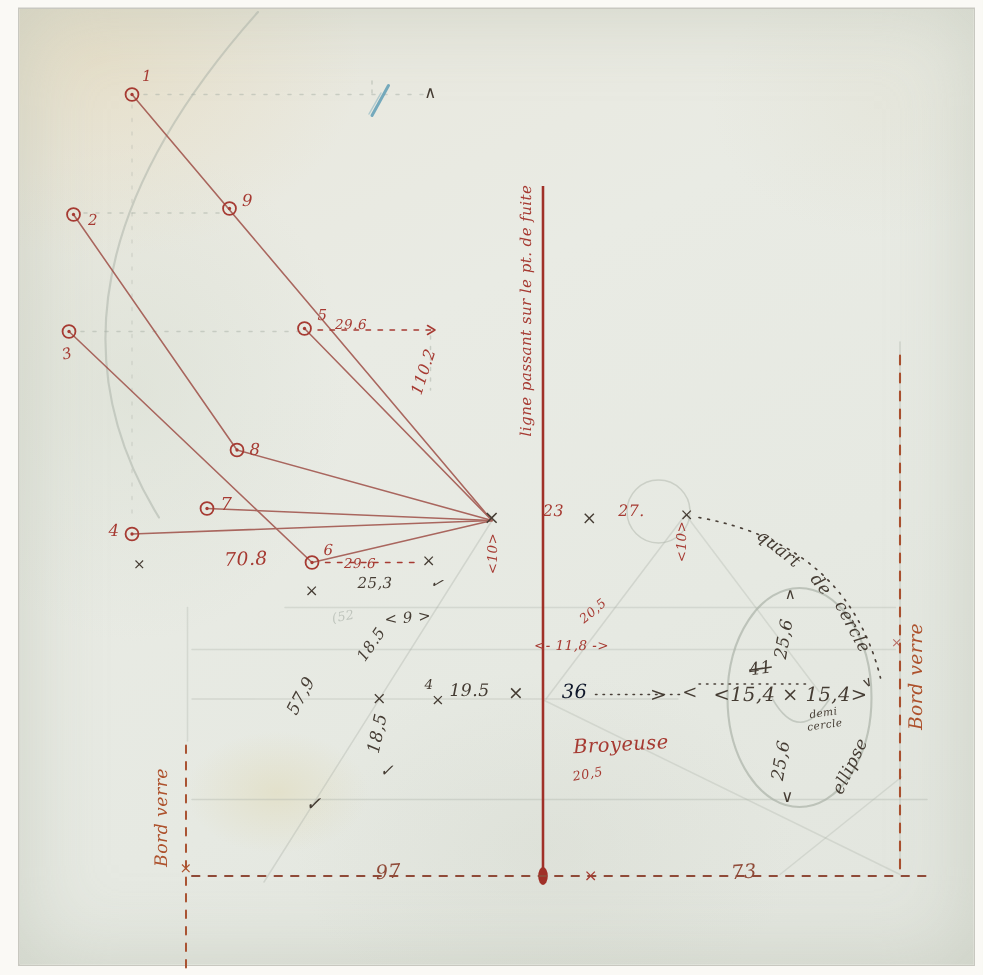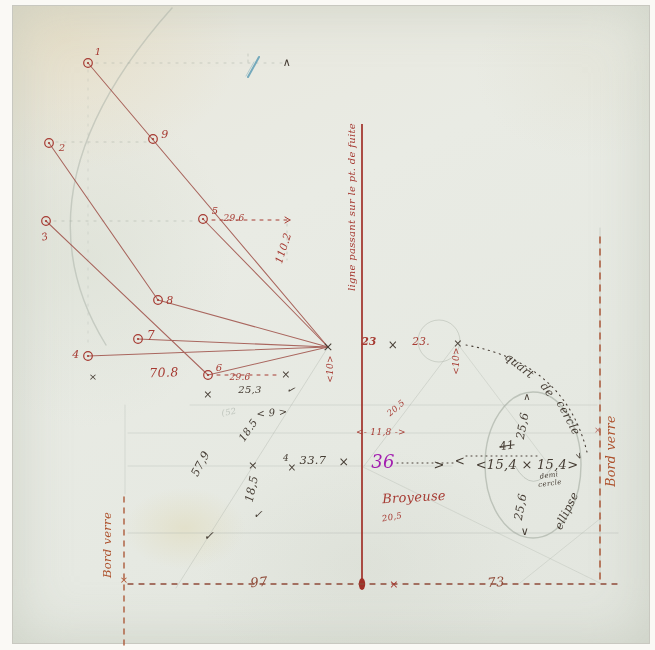--- a/index.html
+++ b/index.html
@@ -122,34 +122,34 @@
       <div class="lb" style="left: 170px; top: 300px; font-size: 11px; color: rgb(166, 58, 50); transform: translate(-50%, -50%) rotate(0deg);">8</div>
       <div class="lb" style="left: 151px; top: 336px; font-size: 12px; color: rgb(166, 58, 50); transform: translate(-50%, -50%) rotate(0deg);">7</div>
       <div class="lb" style="left: 76px; top: 354px; font-size: 11px; color: rgb(166, 58, 50); transform: translate(-50%, -50%) rotate(0deg);">4</div>
       <div class="lb" style="left: 219px; top: 368px; font-size: 10px; color: rgb(166, 58, 50); transform: translate(-50%, -50%) rotate(0deg);">6</div>
       <div class="lb" style="left: 234px; top: 218px; font-size: 9px; color: rgb(166, 58, 50); transform: translate(-50%, -50%) rotate(0deg);">29.6</div>
       <div class="lb" style="left: 283px; top: 248px; font-size: 10.5px; color: rgb(166, 58, 50); transform: translate(-50%, -50%) rotate(-72deg);">110.2</div>
       <div class="lb" style="left: 164px; top: 373px; font-size: 12.5px; color: rgb(166, 58, 50); transform: translate(-50%, -50%) rotate(-2deg);">70.8</div>
       <div class="lb" style="left: 240px; top: 377px; font-size: 9px; color: rgb(166, 58, 50); transform: translate(-50%, -50%) rotate(0deg);">29.6</div>
       <div class="lb" style="left: 250px; top: 390px; font-size: 10px; color: rgb(69, 60, 51); transform: translate(-50%, -50%) rotate(0deg);">25,3</div>
       <div class="lb" style="left: 352px; top: 207px; font-size: 10px; color: rgb(166, 58, 50); transform: translate(-50%, -50%) rotate(-90deg);">ligne passant sur le pt. de fuite</div>
-      <div class="lb" style="left: 369px; top: 341px; font-size: 10.5px; color: rgb(166, 58, 50); transform: translate(-50%, -50%) rotate(0deg); font-weight: bold;">23</div>
-      <div class="lb" style="left: 421px; top: 341px; font-size: 10.5px; color: rgb(166, 58, 50); transform: translate(-50%, -50%) rotate(0deg);">23.</div>
+      <div class="lb" style="left: 369px; top: 341px; font-size: 10.5px; color: rgb(166, 58, 50); transform: translate(-50%, -50%) rotate(0deg);">23</div>
+      <div class="lb" style="left: 421px; top: 341px; font-size: 10.5px; color: rgb(166, 58, 50); transform: translate(-50%, -50%) rotate(0deg);">27.</div>
       <div class="lb" style="left: 330px; top: 369px; font-size: 9px; color: rgb(166, 58, 50); transform: translate(-50%, -50%) rotate(-90deg);">&lt;10&gt;</div>
       <div class="lb" style="left: 456px; top: 361px; font-size: 9px; color: rgb(166, 58, 50); transform: translate(-50%, -50%) rotate(-90deg);">&lt;10&gt;</div>
       <div class="lb" style="left: 381px; top: 432px; font-size: 9px; color: rgb(166, 58, 50); transform: translate(-50%, -50%) rotate(0deg);">&lt;- 11,8 -&gt;</div>
       <div class="lb" style="left: 396px; top: 408px; font-size: 8.5px; color: rgb(166, 58, 50); transform: translate(-50%, -50%) rotate(-40deg);">20,5</div>
       <div class="lb" style="left: 392px; top: 517px; font-size: 8.5px; color: rgb(166, 58, 50); transform: translate(-50%, -50%) rotate(-10deg);">20,5</div>
       <div class="lb" style="left: 414px; top: 497px; font-size: 13px; color: rgb(166, 58, 50); transform: translate(-50%, -50%) rotate(-3deg);">Broyeuse</div>
       <div class="lb" style="left: 259px; top: 582px; font-size: 13px; color: rgb(143, 74, 56); transform: translate(-50%, -50%) rotate(-5deg);">97</div>
       <div class="lb" style="left: 496px; top: 582px; font-size: 13px; color: rgb(143, 74, 56); transform: translate(-50%, -50%) rotate(-5deg);">73</div>
       <div class="lb" style="left: 108px; top: 545px; font-size: 11.5px; color: rgb(173, 81, 44); transform: translate(-50%, -50%) rotate(-90deg);">Bord verre</div>
       <div class="lb" style="left: 611px; top: 451px; font-size: 12.5px; color: rgb(173, 81, 44); transform: translate(-50%, -50%) rotate(-90deg);">Bord verre</div>
-      <div class="lb" style="left: 383px; top: 462px; font-size: 18px; color: #a21caf; transform: translate(-50%, -50%) rotate(0deg);">36</div>
-      <div class="lb" style="left: 313px; top: 461px; font-size: 11.5px; color: rgb(69, 60, 51); transform: translate(-50%, -50%) rotate(0deg);">33.7</div>
+      <div class="lb" style="left: 383px; top: 462px; font-size: 13px; color: #0f172a; transform: translate(-50%, -50%) rotate(0deg);">36</div>
+      <div class="lb" style="left: 313px; top: 461px; font-size: 11.5px; color: rgb(69, 60, 51); transform: translate(-50%, -50%) rotate(0deg);">19.5</div>
       <div class="lb" style="left: 286px; top: 458px; font-size: 9px; color: rgb(69, 60, 51); transform: translate(-50%, -50%) rotate(0deg);">4</div>
       <div class="lb" style="left: 248px; top: 430px; font-size: 10.5px; color: rgb(69, 60, 51); transform: translate(-50%, -50%) rotate(-55deg);">18.5</div>
       <div class="lb" style="left: 272px; top: 413px; font-size: 10px; color: rgb(69, 60, 51); transform: translate(-50%, -50%) rotate(-5deg);">&lt; 9 &gt;</div>
       <div class="lb" style="left: 201px; top: 464px; font-size: 11.5px; color: rgb(69, 60, 51); transform: translate(-50%, -50%) rotate(-62deg);">57,9</div>
       <div class="lb" style="left: 252px; top: 489px; font-size: 11.5px; color: rgb(69, 60, 51); transform: translate(-50%, -50%) rotate(-78deg);">18,5</div>
       <div class="lb" style="left: 229px; top: 412px; font-size: 8.5px; color: rgb(143, 152, 143); opacity: 0.45; transform: translate(-50%, -50%) rotate(-10deg);">(52</div>
       <div class="lb" style="left: 527px; top: 464px; font-size: 13px; color: rgb(69, 60, 51); transform: translate(-50%, -50%) rotate(0deg);">&lt;15,4 × 15,4&gt;</div>
       <div class="lb strike" style="left: 507px; top: 446px; font-size: 11.5px; color: rgb(69, 60, 51); transform: translate(-50%, -50%) rotate(-8deg);">41</div>
       <div class="lb" style="left: 523px; top: 426px; font-size: 11.5px; color: rgb(69, 60, 51); transform: translate(-50%, -50%) rotate(-80deg);">25,6</div>
       <div class="lb" style="left: 521px; top: 507px; font-size: 11.5px; color: rgb(69, 60, 51); transform: translate(-50%, -50%) rotate(-80deg);">25,6</div>

